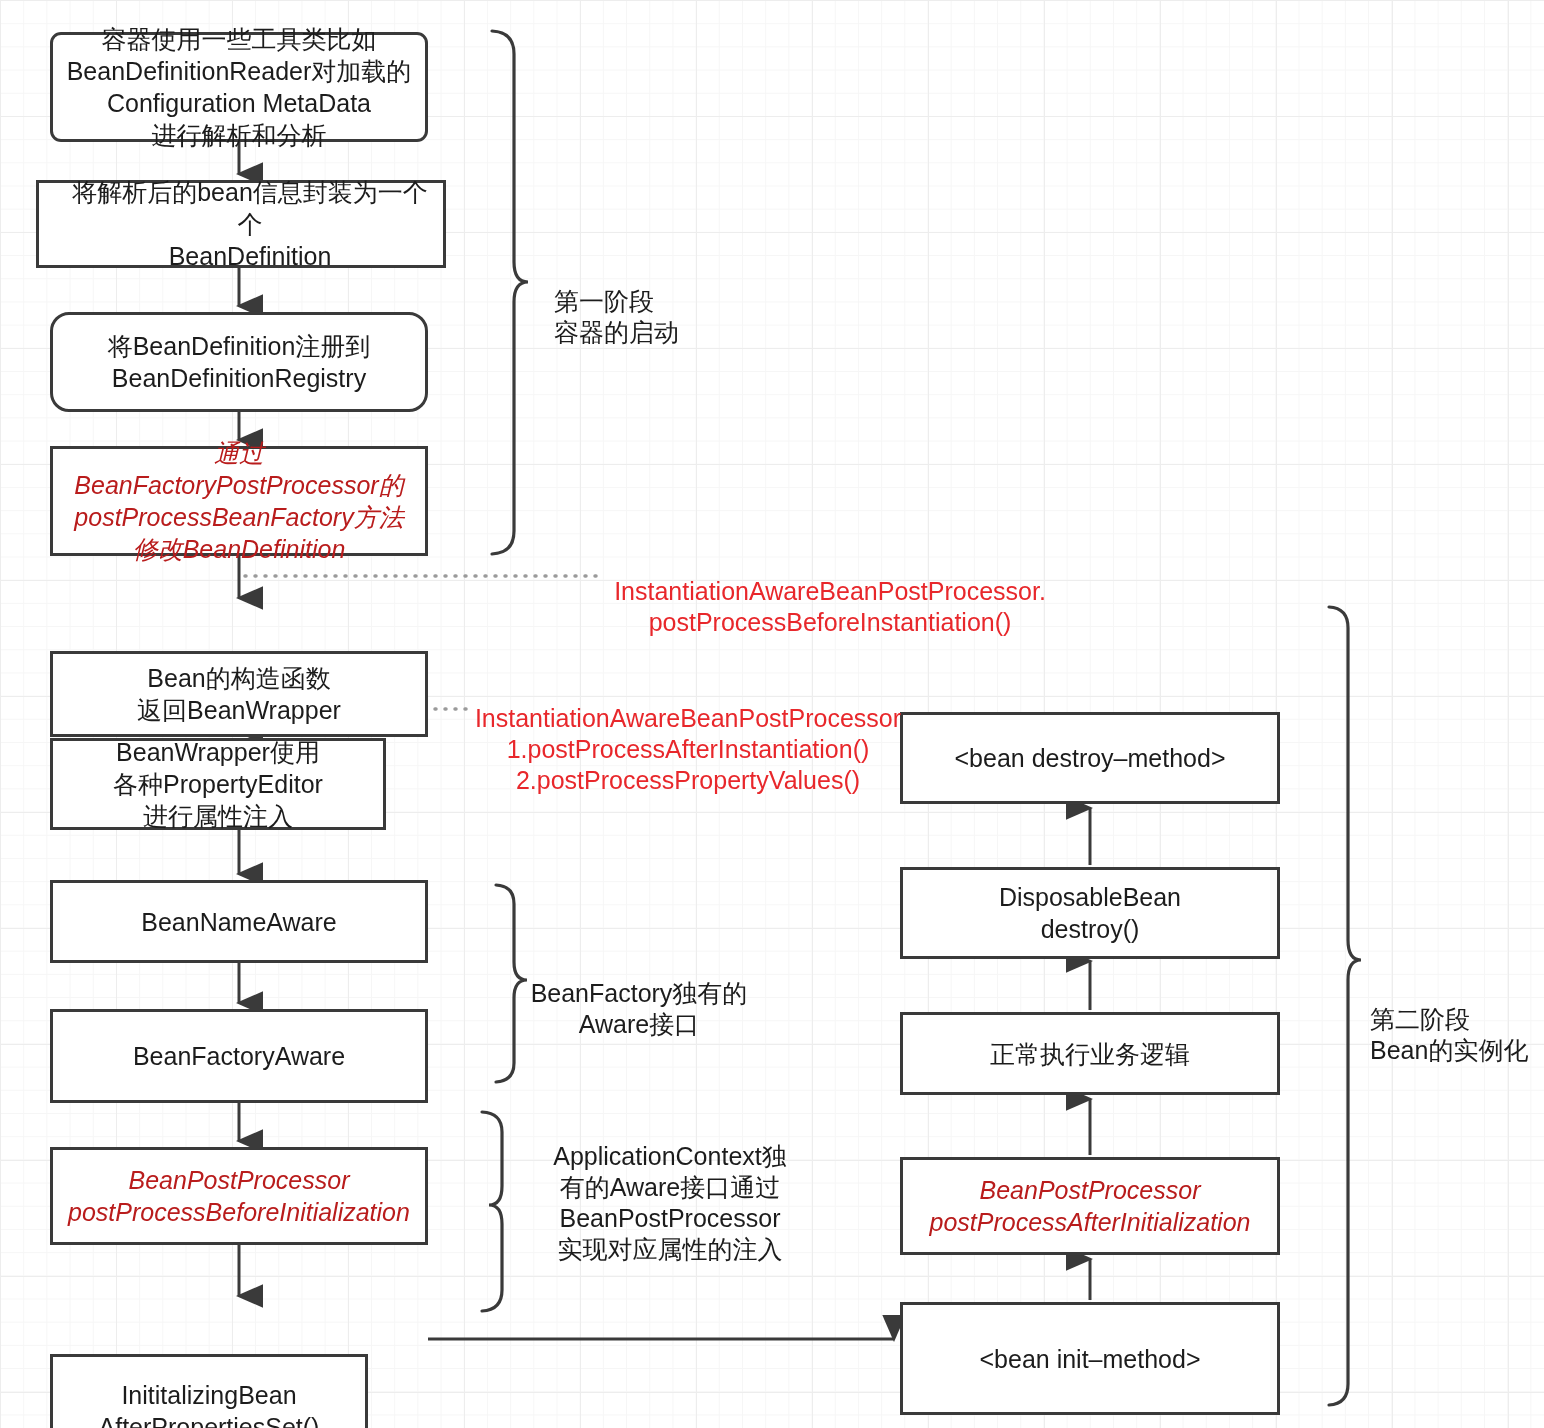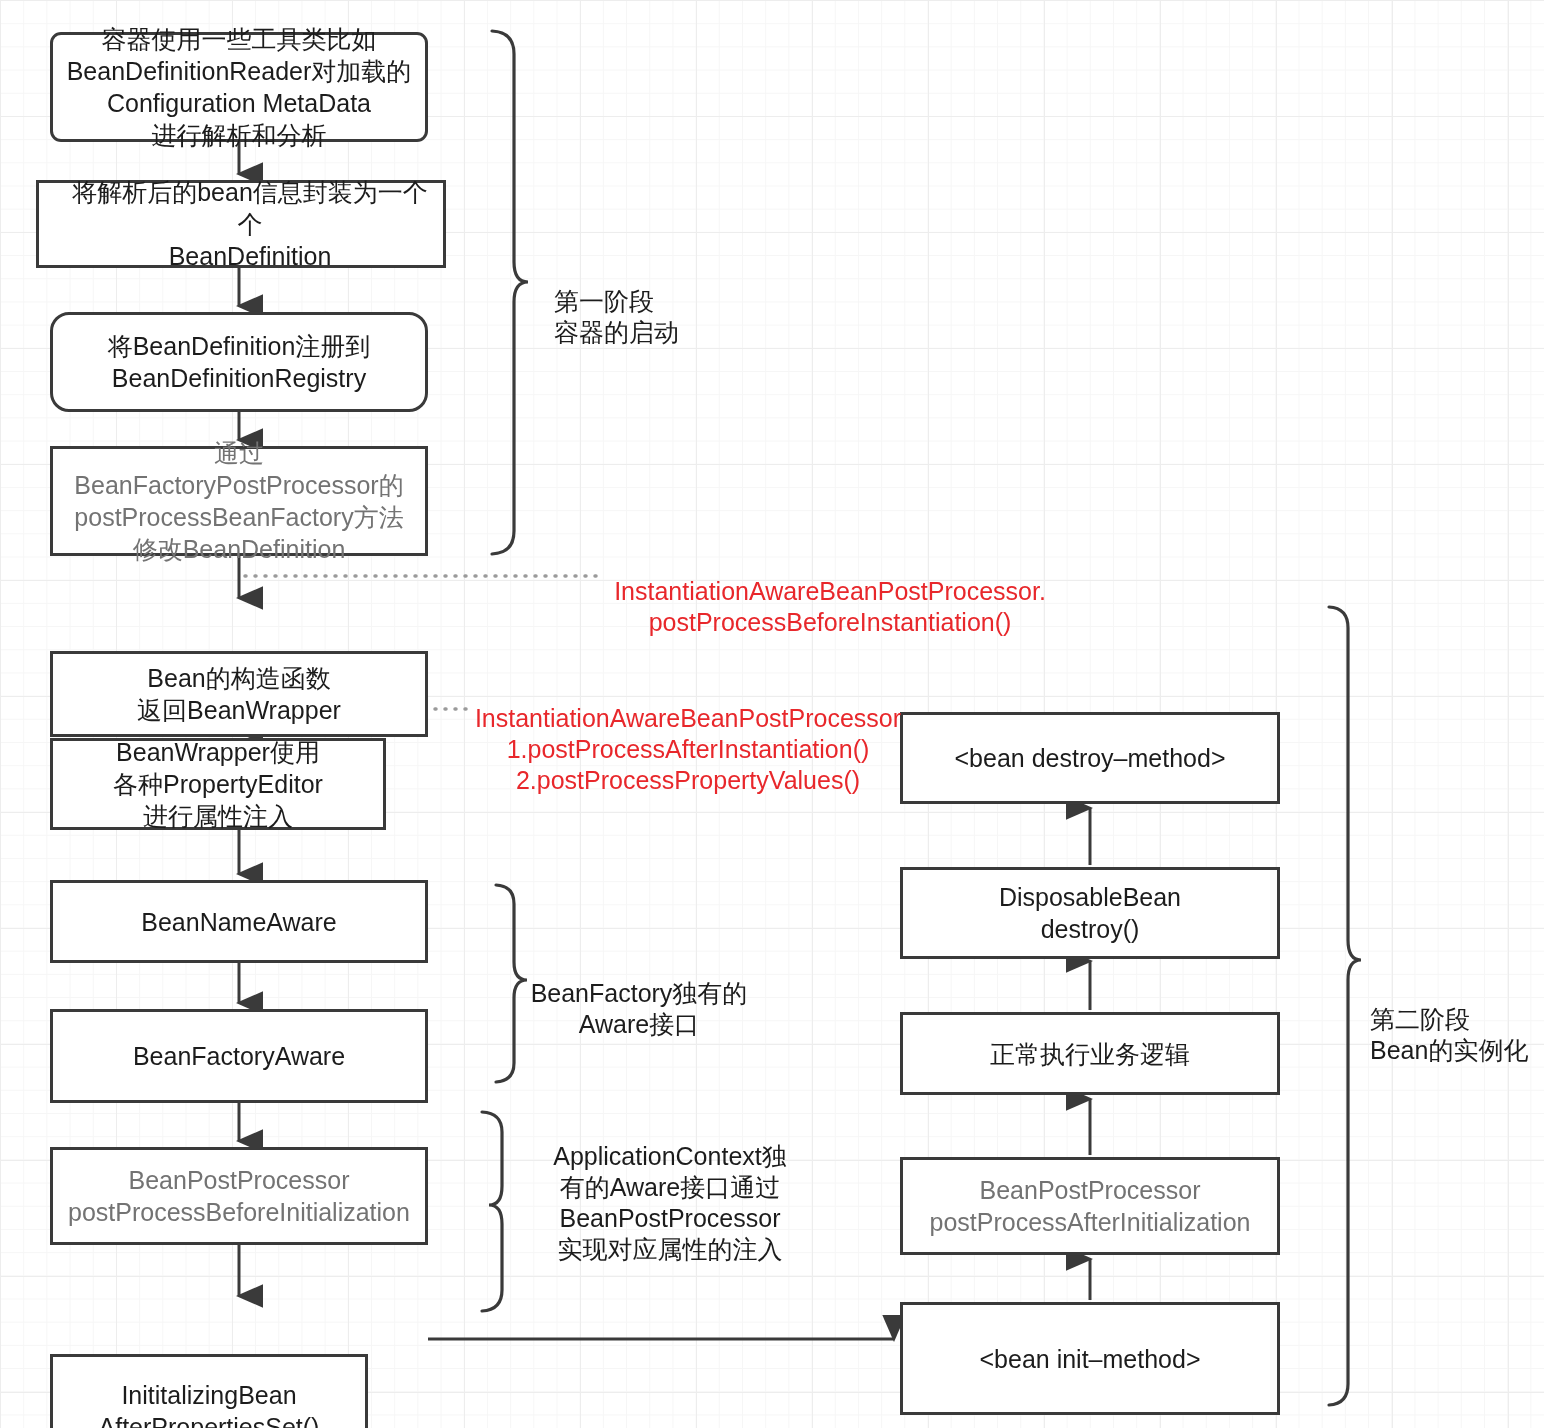--- a/index.html
+++ b/index.html
@@ -29,21 +29,21 @@
     display: flex;
     align-items: center;
     justify-content: center;
     text-align: center;
     color: #1c1c1c;
     font-size: 25px;
     line-height: 1.28;
     white-space: pre-line;
     padding: 2px 6px;
   }
-  .node.red { color: #737373; }
+  .node.red { color: #b91c1c; font-style: italic; }
   .note {
     position: absolute;
     font-size: 25px;
     line-height: 1.24;
     white-space: pre-line;
     color: #1c1c1c;
   }
   .note.red { color: #e8272b; }
   .note.center { text-align: center; }
   svg.overlay {

